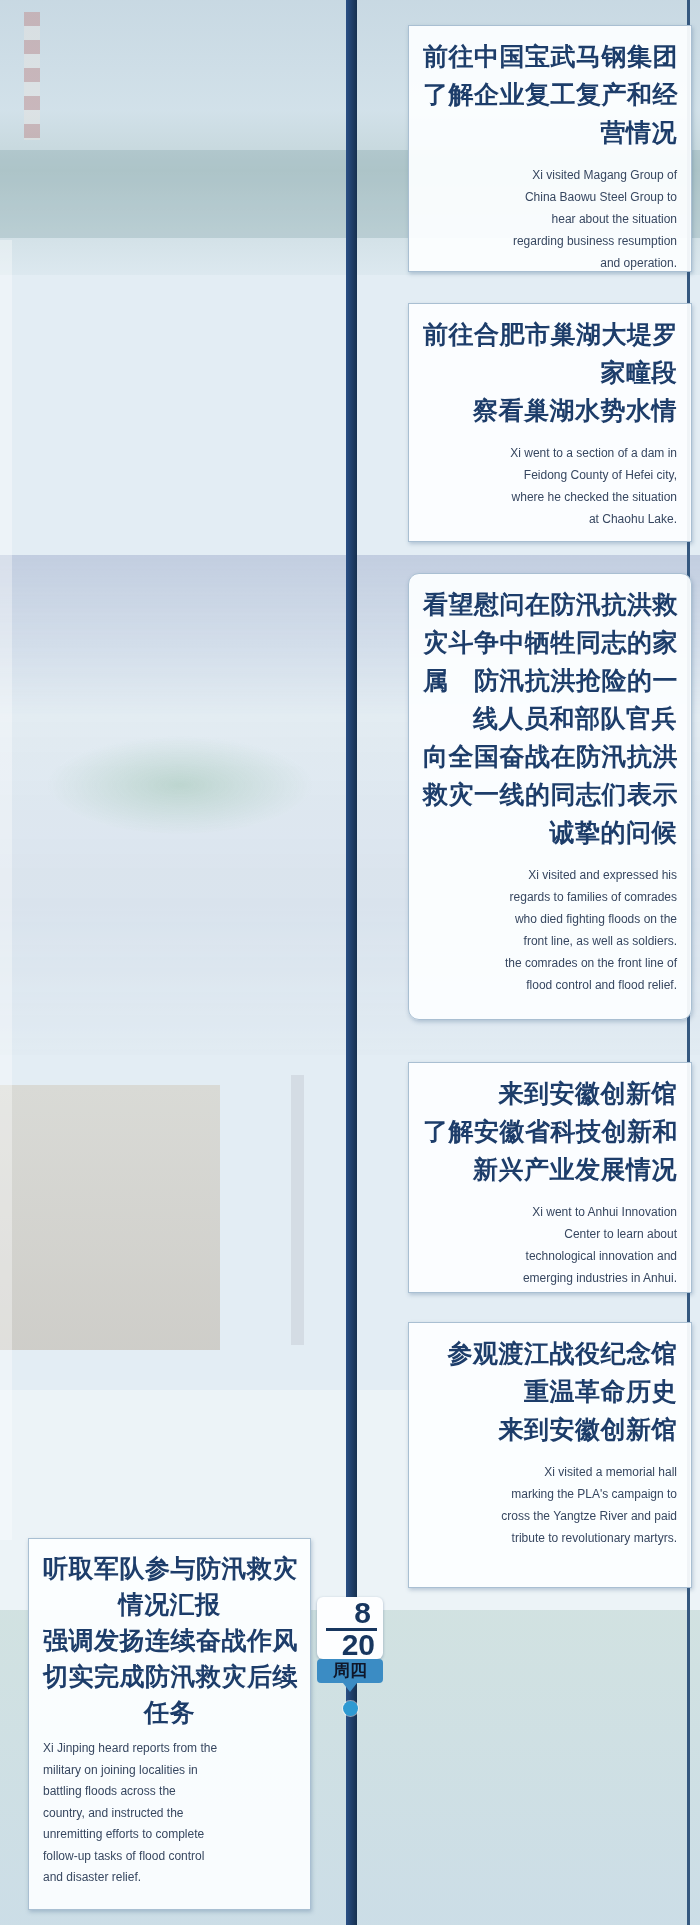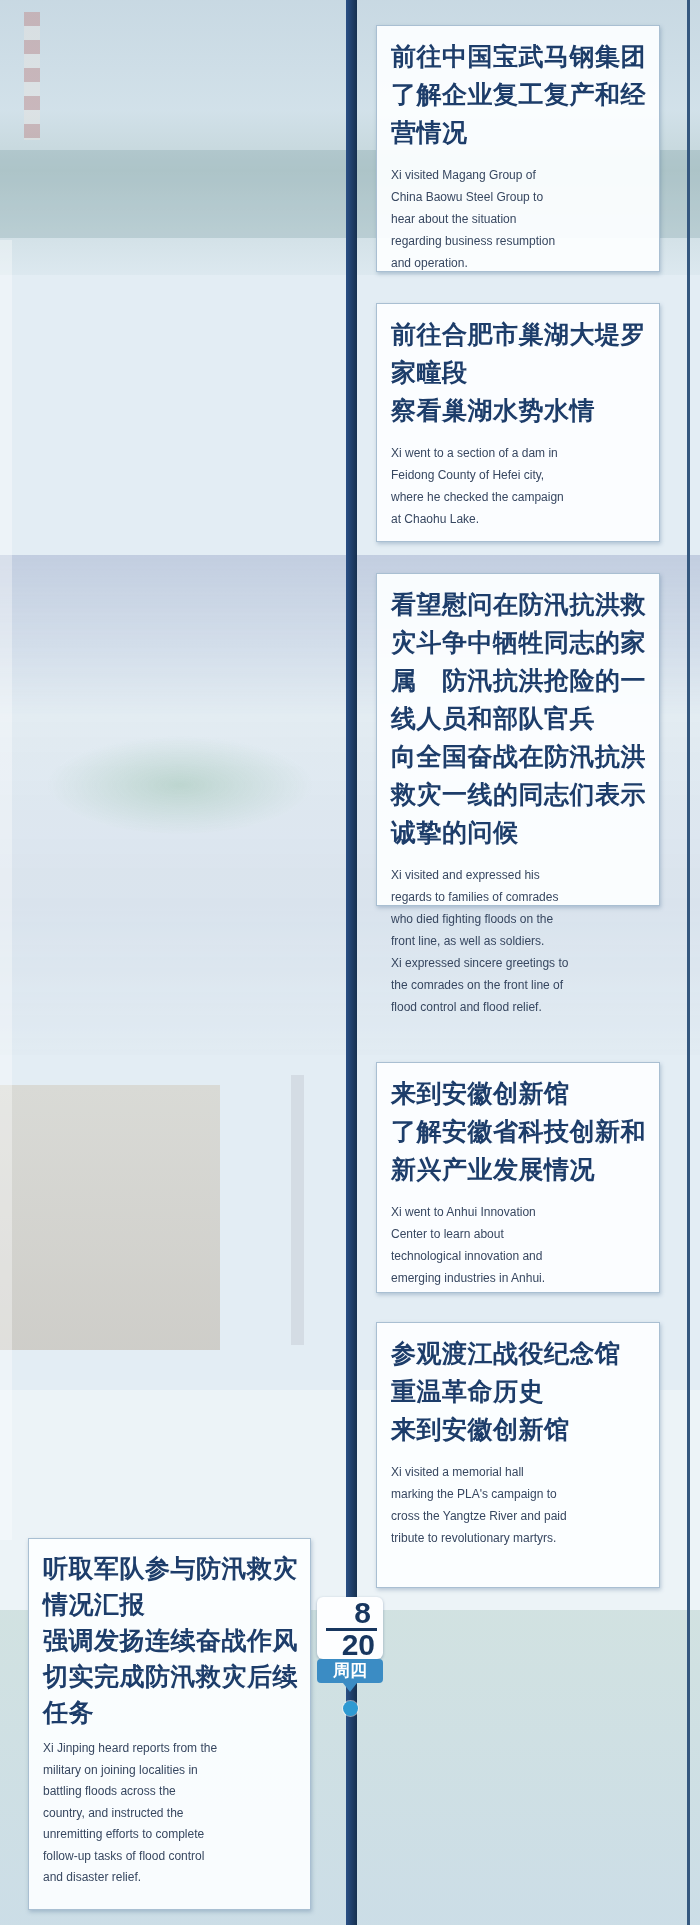--- a/index.html
+++ b/index.html
@@ -25,42 +25,42 @@
   .bg-bottom{left:0;top:1610px;width:700px;height:315px;
     background:linear-gradient(180deg, rgba(176,205,190,.35), rgba(150,185,200,.3));}
   .edge-strip{left:0;top:240px;width:12px;height:1300px;background:rgba(255,255,255,.35);}
   
   .timeline-line{left:346px;top:0;width:11px;height:1925px;z-index:1;
     background:linear-gradient(90deg,#2a4f85,#16304f);}
   .right-edge-line{left:687px;top:0;width:3px;height:1925px;z-index:1;background:#35587f;}
   
   .card{background:rgba(252,254,255,.94);border:1px solid #a9bfd2;box-sizing:border-box;
     box-shadow:1px 2px 4px rgba(60,95,135,.3);padding:12px 14px;z-index:2;}
-  .card.right{left:376px;width:284px;}
+  .card.right{left:408px;width:284px;text-align:right;}
   .c1{top:25px;height:247px;}
   .c2{top:303px;height:239px;}
-  .c3{top:573px;height:333px;}
+  .c3{top:573px;height:447px;border-radius:11px;}
   .c4{top:1062px;height:231px;}
   .c5{top:1322px;height:266px;}
   .c6{left:28px;top:1538px;width:283px;height:372px;}
   .title-line{font-family:"DejaVu Serif","Liberation Serif",serif;font-weight:700;
     color:#1d3d6a;font-size:25px;line-height:38px;white-space:nowrap;letter-spacing:.5px;}
-  .c6 .title-line{line-height:36px;}
+  .c6 .title-line{line-height:36px;text-align:center;}
   .desc{margin-top:12px;}
   .c6 .desc{margin-top:7px;}
   .desc-line{color:#374760;font-size:12px;line-height:22px;white-space:nowrap;}
   .c6 .desc-line{line-height:21.5px;}
   
   .date-box{left:317px;top:1597px;width:66px;height:62px;background:#fdfeff;border-radius:6px;
     z-index:3;box-shadow:0 1px 3px rgba(50,80,120,.4);color:#17365f;font-weight:700;}
   .date-month{text-align:right;padding:1px 12px 0 0;font-size:30px;line-height:30px;}
   .date-divider{height:3px;background:#17365f;margin:0 6px 0 9px;}
   .date-day{text-align:right;padding-right:8px;font-size:30px;line-height:27px;}
   .weekday-badge{left:317px;top:1659px;width:66px;height:24px;background:#3b8cc4;z-index:3;
-    border-radius:4px;color:#ffffff;font-weight:700;font-size:17px;line-height:24px;text-align:center;}
+    border-radius:4px;color:#0f172a;font-weight:700;font-size:17px;line-height:24px;text-align:center;}
   .badge-pointer{left:343px;top:1683px;width:0;height:0;z-index:3;
     border-left:7px solid transparent;border-right:7px solid transparent;border-top:9px solid #3b8cc4;}
   .timeline-dot{left:343px;top:1701px;width:15px;height:15px;border-radius:50%;
     background:#2e9ad2;z-index:3;box-shadow:0 0 0 1px rgba(255,255,255,.5);}
 </style>
 </head>
 <body>
 
 <div class="abs bg-top"></div>
 <div class="abs bg-chimney"></div>
@@ -92,41 +92,40 @@
 
 <div class="abs card right c2">
   <div>
     <div class="title-line">前往合肥市巢湖大堤罗</div>
     <div class="title-line">家疃段</div>
     <div class="title-line">察看巢湖水势水情</div>
   </div>
   <div class="desc">
     <div class="desc-line">Xi went to a section of a dam in</div>
     <div class="desc-line">Feidong County of Hefei city,</div>
-    <div class="desc-line">where he checked the campaign</div>
+    <div class="desc-line">where he checked the situation</div>
     <div class="desc-line">at Chaohu Lake.</div>
   </div>
 </div>
 
 <div class="abs card right c3">
   <div>
     <div class="title-line">看望慰问在防汛抗洪救</div>
     <div class="title-line">灾斗争中牺牲同志的家</div>
     <div class="title-line">属　防汛抗洪抢险的一</div>
     <div class="title-line">线人员和部队官兵</div>
     <div class="title-line">向全国奋战在防汛抗洪</div>
     <div class="title-line">救灾一线的同志们表示</div>
     <div class="title-line">诚挚的问候</div>
   </div>
   <div class="desc">
     <div class="desc-line">Xi visited and expressed his</div>
     <div class="desc-line">regards to families of comrades</div>
     <div class="desc-line">who died fighting floods on the</div>
     <div class="desc-line">front line, as well as soldiers.</div>
-    <div class="desc-line">Xi expressed sincere greetings to</div>
     <div class="desc-line">the comrades on the front line of</div>
     <div class="desc-line">flood control and flood relief.</div>
   </div>
 </div>
 
 <div class="abs card right c4">
   <div>
     <div class="title-line">来到安徽创新馆</div>
     <div class="title-line">了解安徽省科技创新和</div>
     <div class="title-line">新兴产业发展情况</div>

